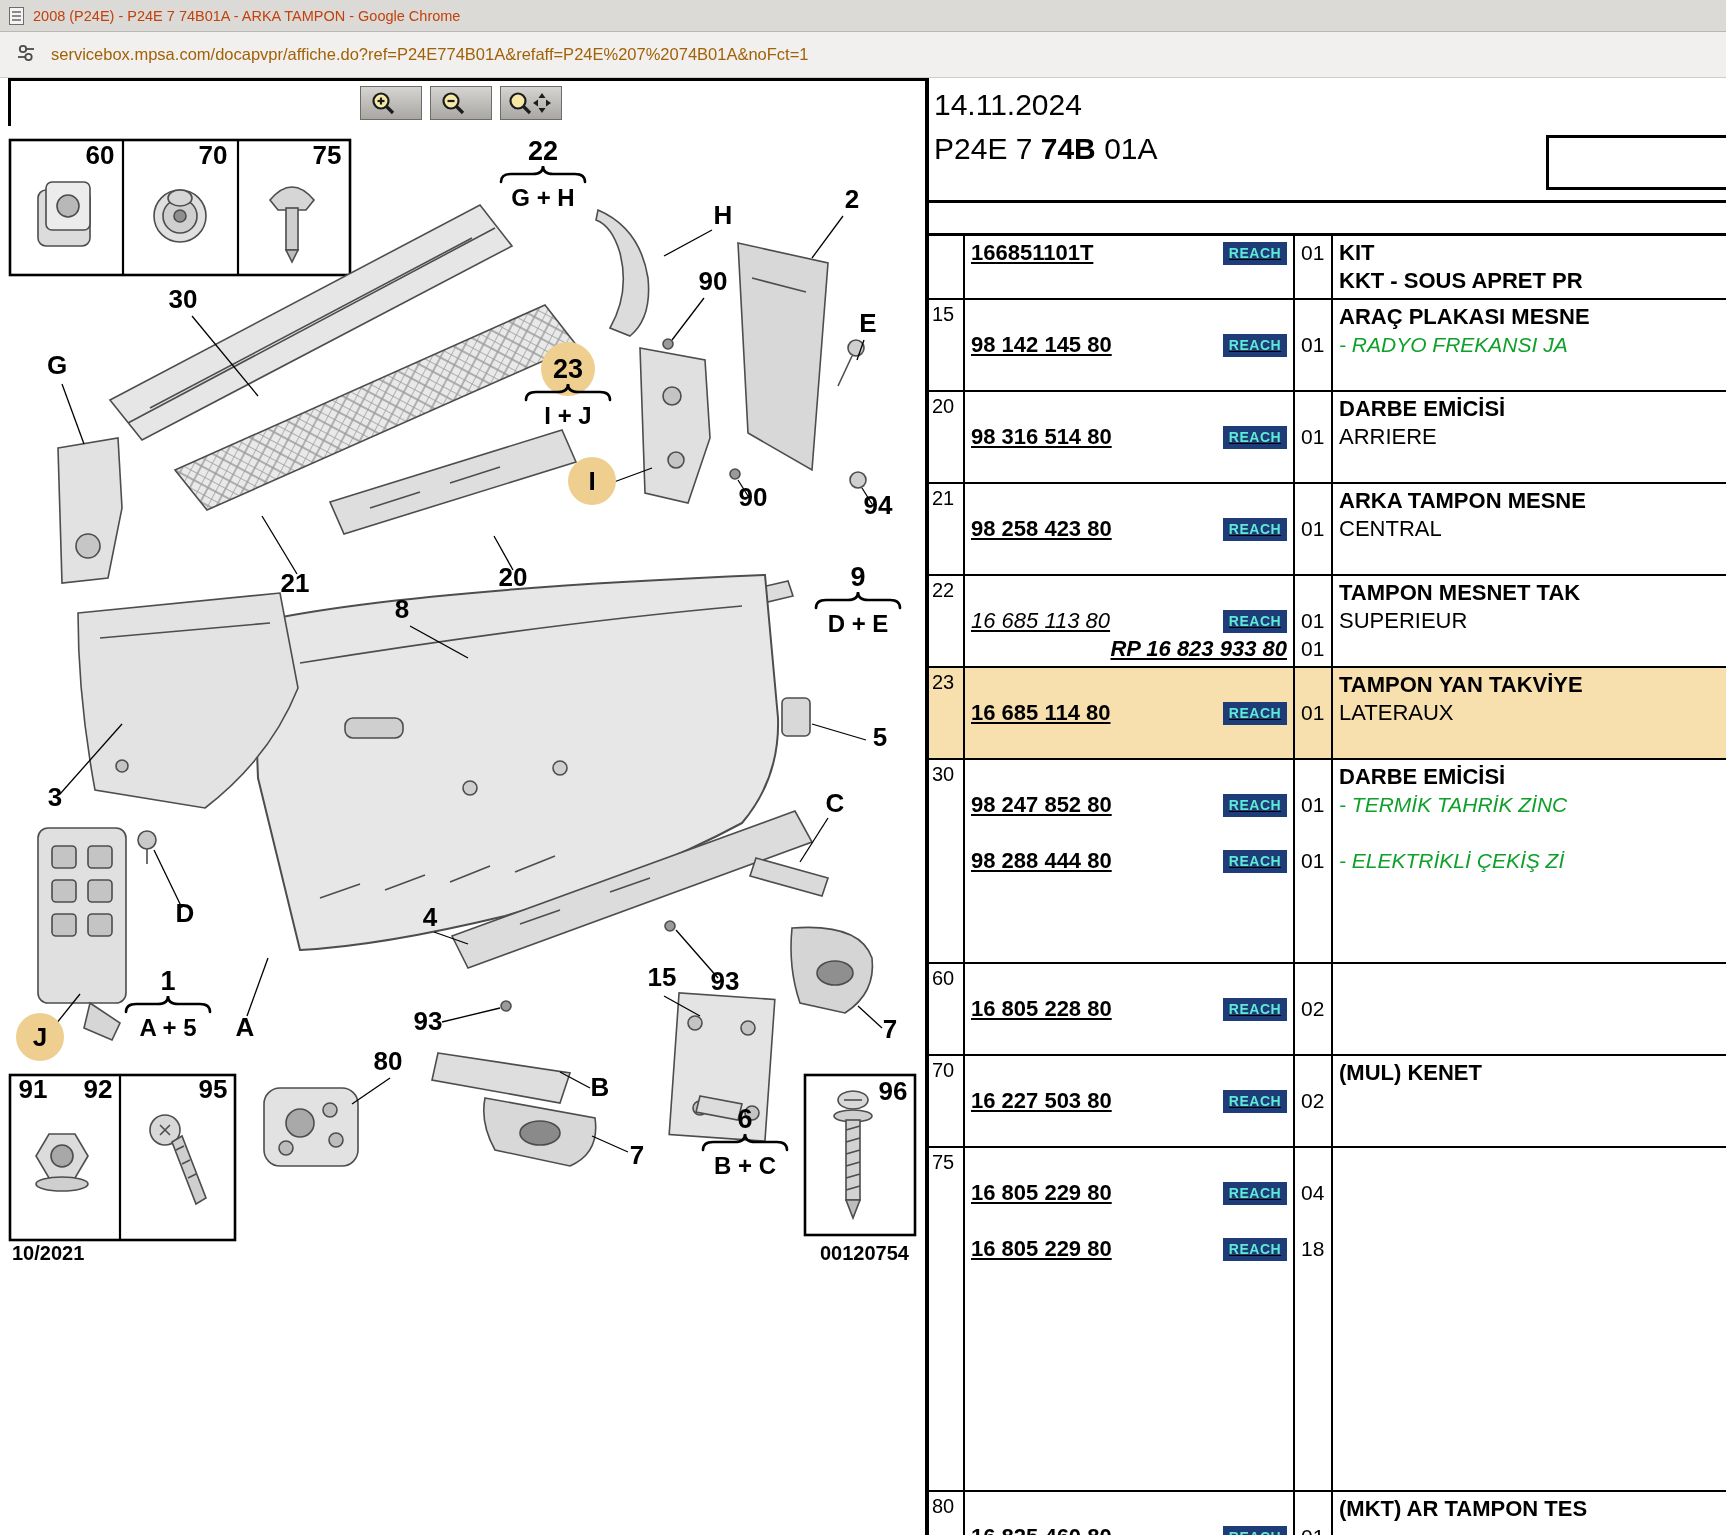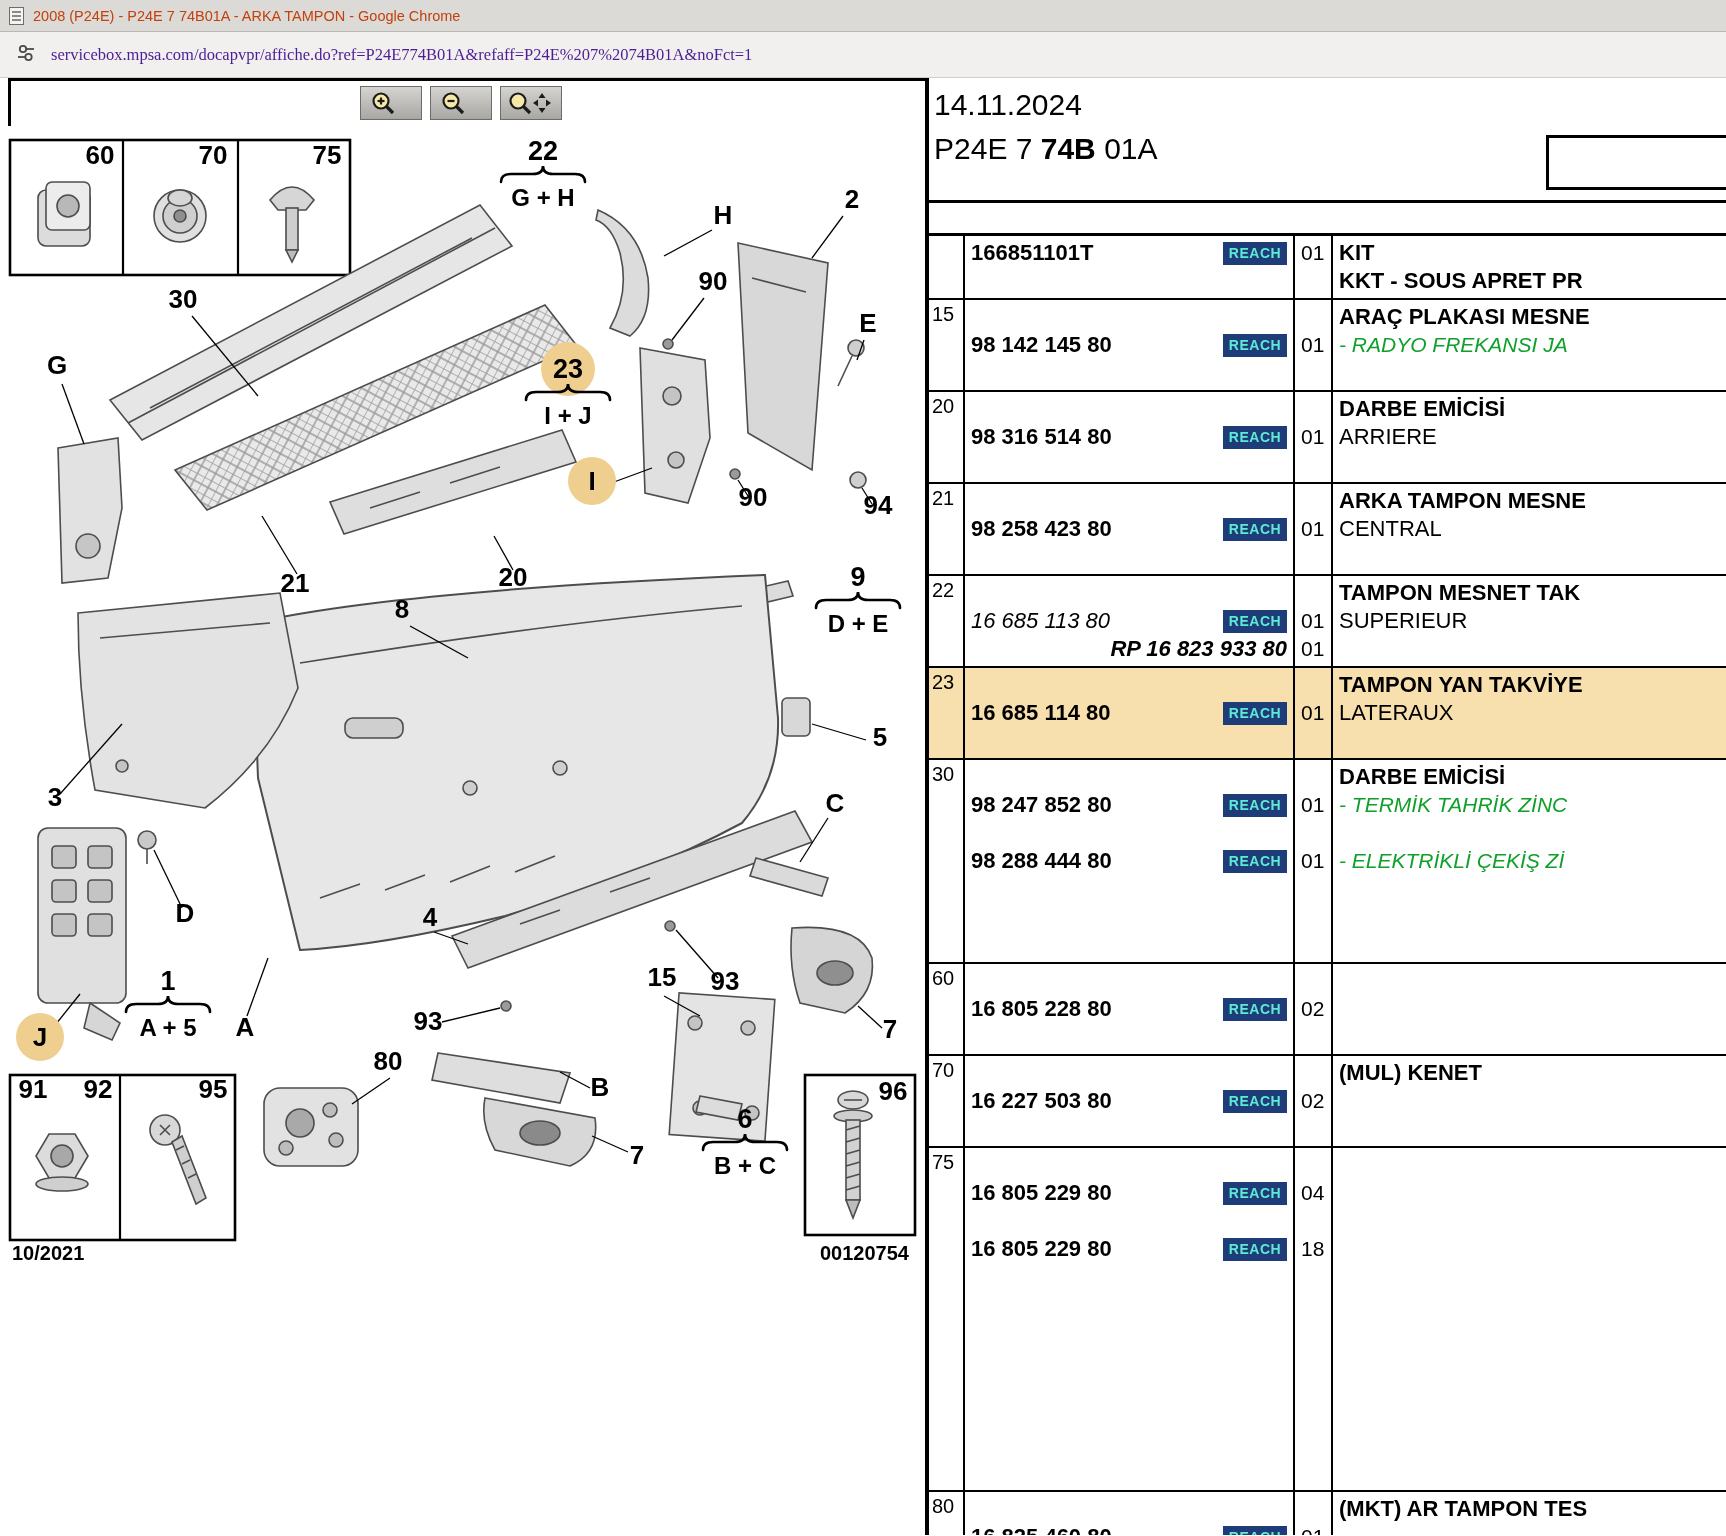--- a/index.html
+++ b/index.html
@@ -10,21 +10,21 @@
   .titlebar { height:32px; background:#dcdad7; border-bottom:1px solid #bab8b4;
               display:flex; align-items:center; gap:9px; padding-left:9px; }
   .doc-icon { width:15px; height:18px; background:#f4f4f4; border:1.5px solid #6d6d6d;
               position:relative; flex:0 0 auto; }
   .doc-icon::before { content:""; position:absolute; left:2px; right:2px; top:3px;
               height:2px; background:#8a8a8a; box-shadow:0 4px 0 #8a8a8a, 0 8px 0 #8a8a8a; }
   .title-text { font-size:14.5px; color:#c2410c; }
 
   .urlbar { height:46px; background:#f1f0ee; border-bottom:1px solid #d0cecb;
             display:flex; align-items:center; gap:14px; padding-left:15px; }
-  .url-text { font-size:16.5px; color:#4c1d95;font-family:Liberation Serif, serif; }
+  .url-text { font-size:16.5px; color:#a16207; }
 
   
   .content { display:flex; height:1457px; position:relative; }
   .diagram-pane { width:925px; position:relative; }
   .dp-topline { position:absolute; left:8px; top:0; right:0; height:3px; background:#000; }
   .dp-leftline { position:absolute; left:8px; top:0; width:3px; height:48px; background:#000; }
   .table-pane { flex:1; border-left:4px solid #000; position:relative; overflow:hidden; }
 
   
   .zoom-toolbar { position:absolute; top:8px; left:360px; display:flex; gap:8px; z-index:5; }
@@ -46,21 +46,21 @@
 
   
   #parts-table { border-top:3px solid #000; font-size:21px; }
   .prow { display:flex; border-bottom:2px solid #000; }
   .prow.hl { background:#f8e0ae; }
   .c-item { width:36px; border-right:2px solid #000; font-size:20px; padding:3px 0 0 3px; }
   .c-part { width:330px; border-right:2px solid #000; padding:3px 0; }
   .c-qty  { width:38px; border-right:2px solid #000; padding:3px 0; }
   .c-desc { flex:1; padding:3px 0; overflow:hidden; }
   .ln { height:28px; display:flex; align-items:center; white-space:nowrap; }
-  .c-part .ln { justify-content:space-between; padding:0 6px; }
+  .c-part .ln { justify-content:space-between; padding:0 6px;text-decoration:underline; }
   .c-part .ln.rp { justify-content:flex-end; }
   .c-qty .ln, .c-desc .ln { padding-left:6px; }
   .pn { font-weight:700; font-size:22px; }
   .pn.it { font-weight:400; font-style:italic; }
   .pn.rp { font-weight:700; font-style:italic; }
   .d.t { font-weight:700; font-size:22px; }
   .d.n { font-weight:400; font-size:22px; }
   .d.g { font-style:italic; color:#0fa02a; font-size:21px; }
   .reach { display:inline-flex; align-items:center; justify-content:center;
            width:64px; height:23px; background:#1e3c78; color:#5eead4;

